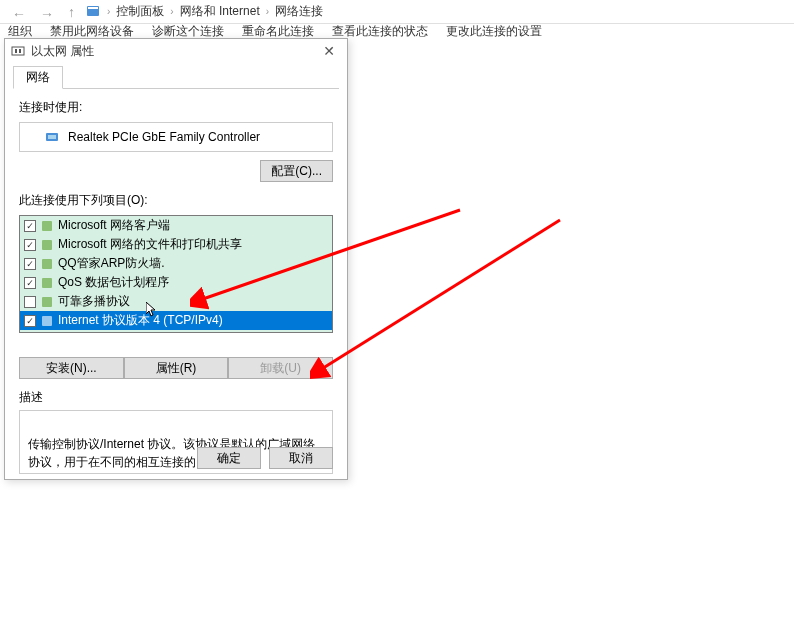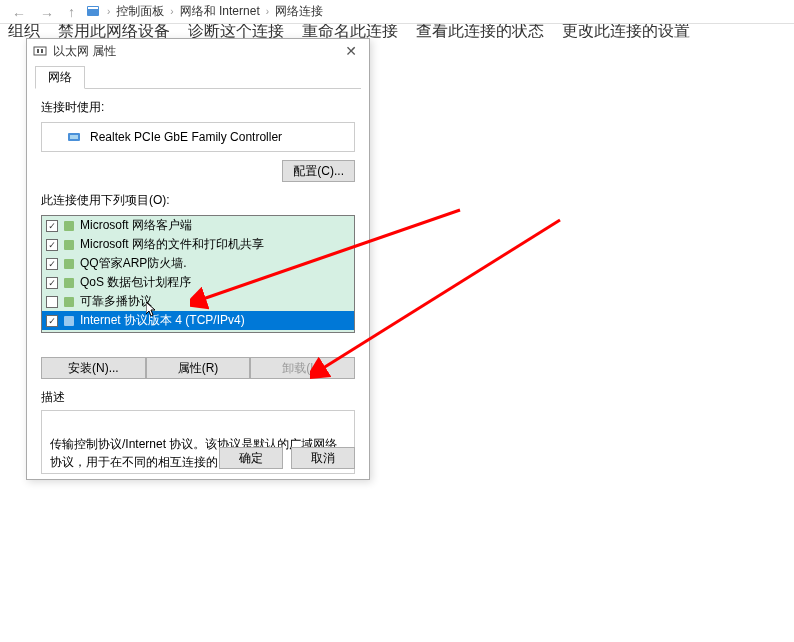--- a/index.html
+++ b/index.html
@@ -34,29 +34,29 @@
       align-items: center;
       justify-content: center;
     }
     .breadcrumb-sep { color: #999; font-size: 10px; }
     .toolbar {
       height: 14px;
       display: flex;
       align-items: center;
       padding: 0 8px;
       gap: 18px;
-      font-size: 16px;
+      font-size: 12px;
       color: #333;
       overflow: hidden;
       white-space: nowrap;
     }
     .toolbar-item { cursor: default; }
     .dialog {
       position: absolute;
-      left: 26px;
+      left: 4px;
       top: 38px;
       width: 344px;
       height: 442px;
       background: #fff;
       border: 1px solid #aaa;
       box-shadow: 2px 2px 8px rgba(0,0,0,0.15);
     }
     .titlebar {
       height: 24px;
       display: flex;

